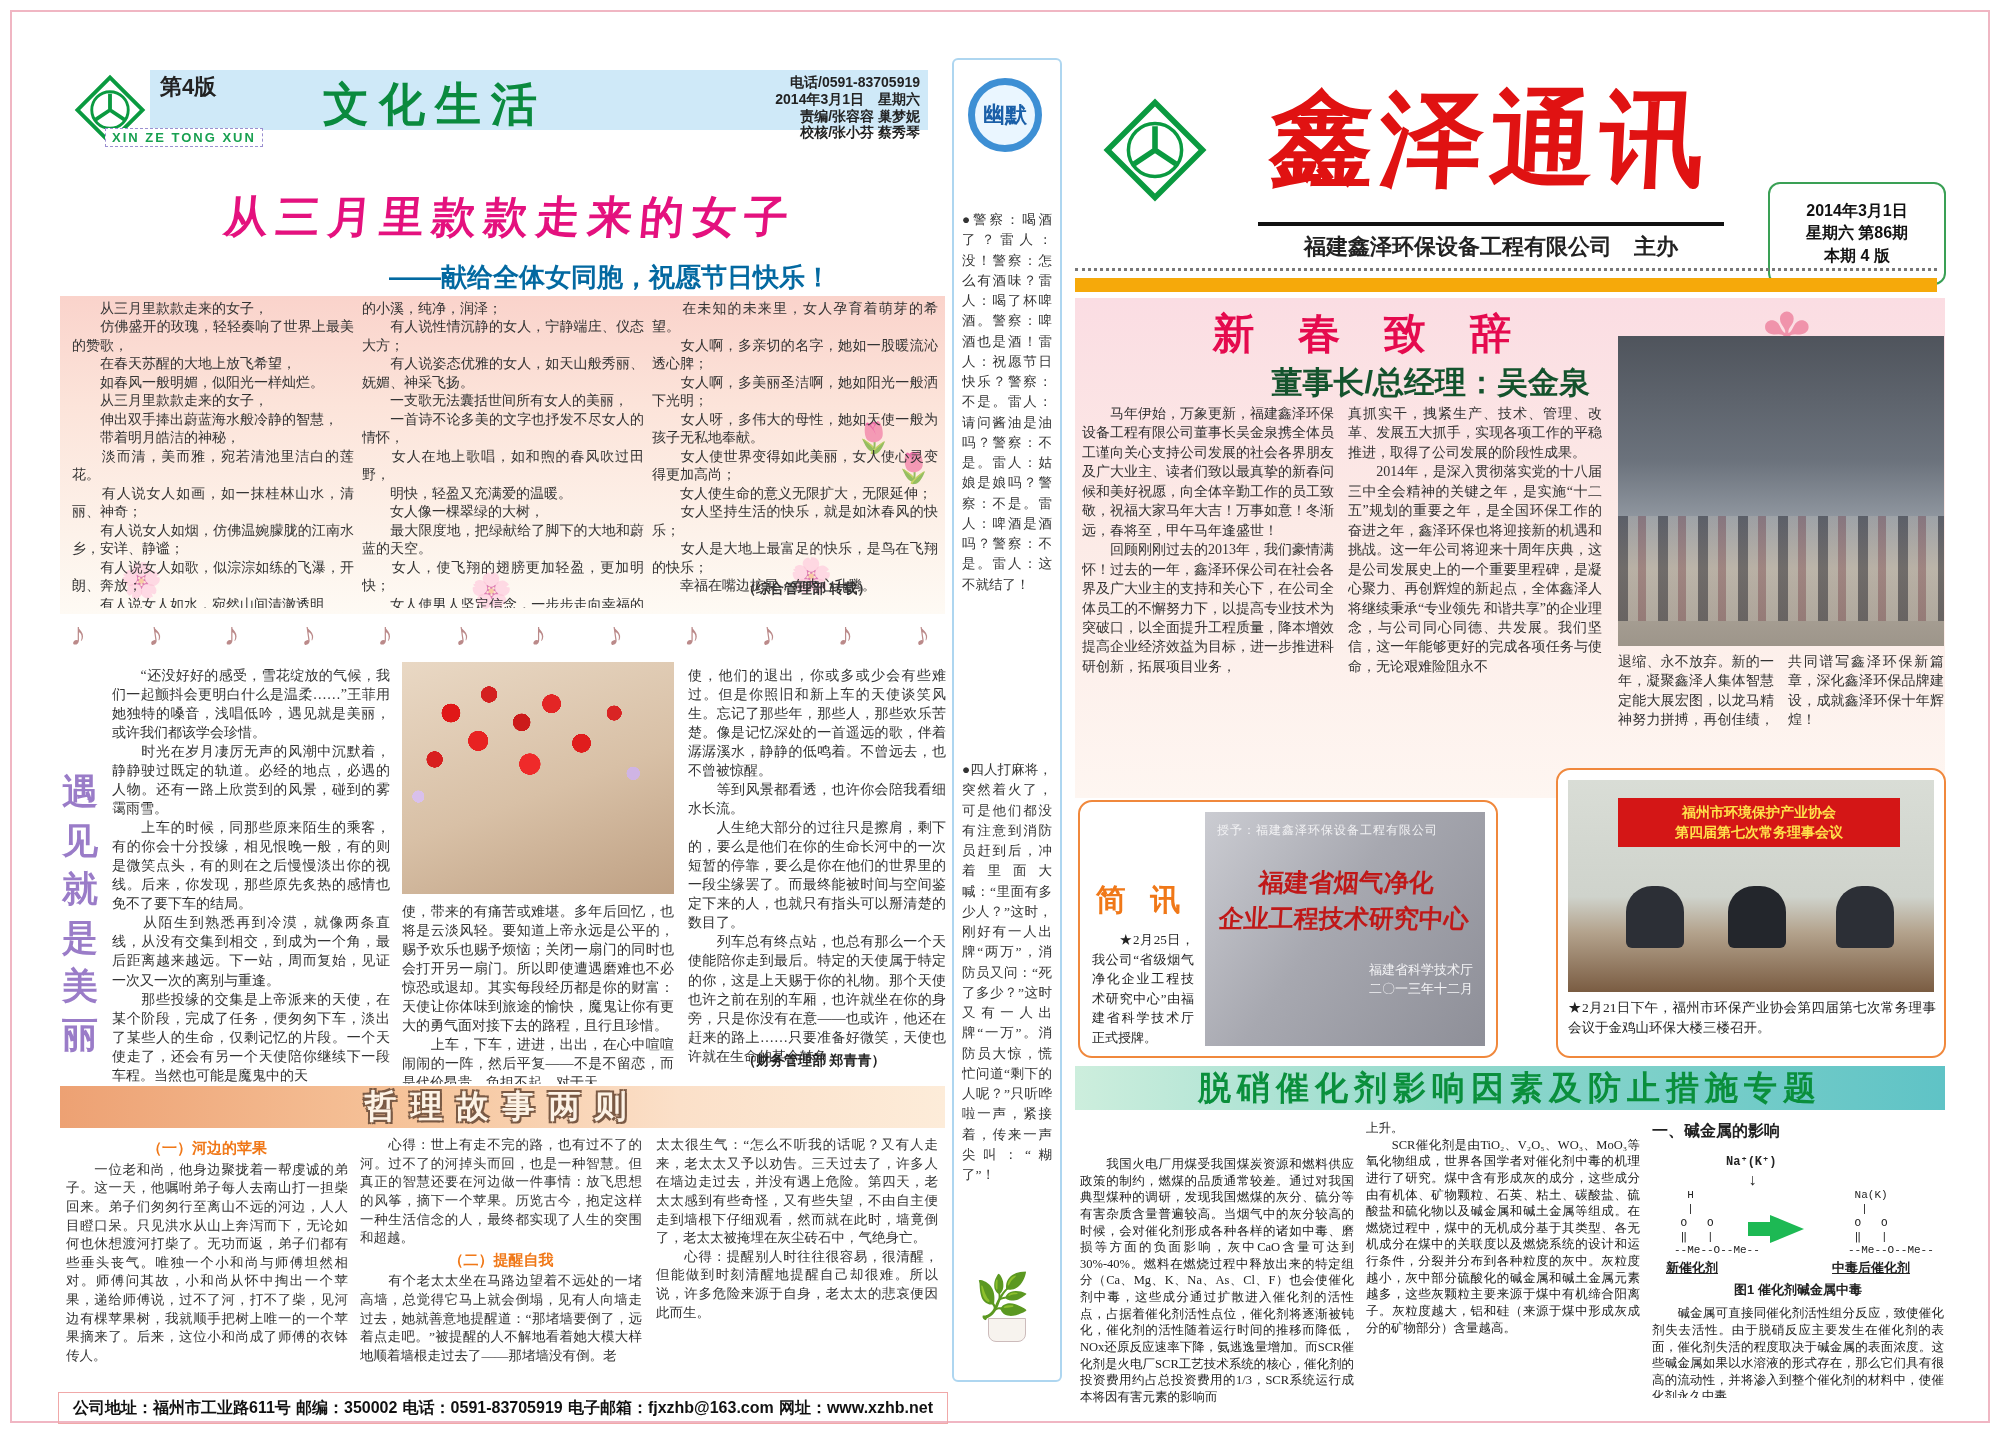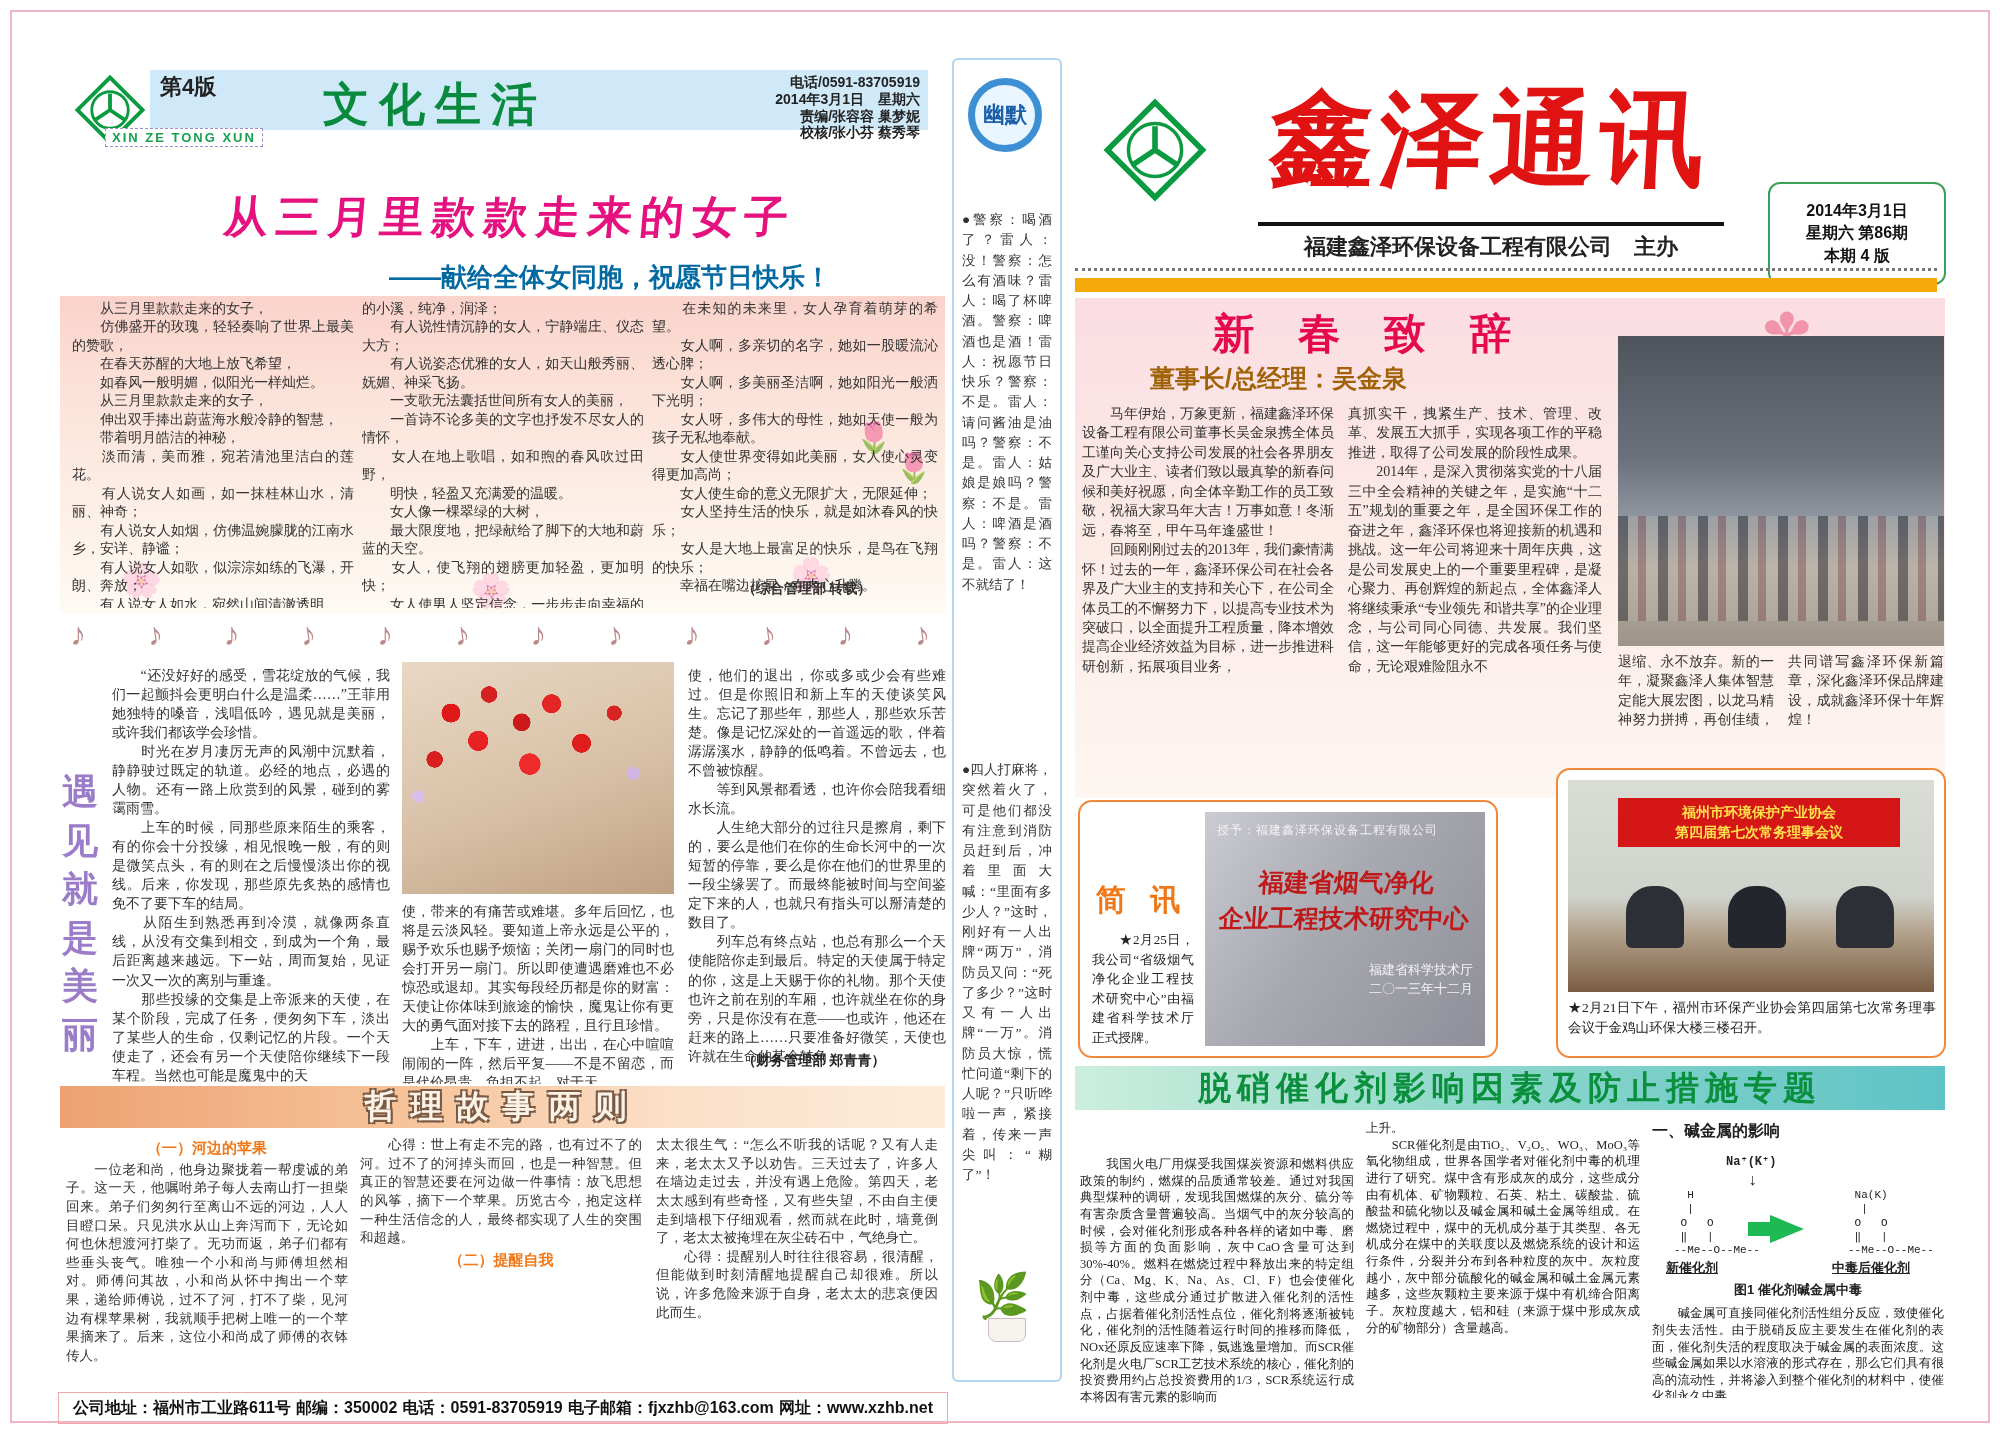--- a/index.html
+++ b/index.html
@@ -108,22 +108,22 @@
       text-align:center;font-size:16px;font-weight:bold;line-height:1.4;color:#111;
       font-family:Liberation Sans, sans-serif;}
   .dotline{left:1075px;top:268px;width:862px;border-top:3px dotted #777;}
   .orangebar{left:1075px;top:278px;width:862px;height:14px;background:#f6a90a;}
 
   
   .speech-bg{left:1075px;top:298px;width:870px;height:500px;
       background:linear-gradient(180deg,#fbdde3 0%,#fceae6 45%,#fef6f1 100%);}
   .speech-title{left:1130px;top:306px;width:480px;text-align:center;font-size:42px;font-weight:bold;
       color:#e50a4e;letter-spacing:16px;font-family:"Liberation Sans",sans-serif;}
-  .speech-author{left:1150px;top:362px;width:440px;text-align:left;font-size:25px;font-weight:bold;
-      color:#a16207;font-family:"Liberation Sans",sans-serif;}
+  .speech-author{left:1150px;top:362px;width:440px;text-align:right;font-size:31px;font-weight:bold;
+      color:#14532d;font-family:"Liberation Sans",sans-serif;}
   .fw{color:#f093ab;}
   .fw1{left:1760px;top:300px;font-size:64px;}
   .fw2{left:1860px;top:330px;font-size:40px;}
   .fw3{left:1700px;top:350px;font-size:30px;}
   .speech-col{top:404px;font-size:14px;line-height:1.39;color:#333;overflow:hidden;}
   .sp-c1{left:1082px;width:252px;height:392px;}
   .sp-c2{left:1348px;width:254px;height:392px;}
   .staff-photo{left:1618px;top:336px;width:326px;height:310px;
       background:linear-gradient(180deg,#4f545c 0%,#6b727c 40%,#8e959e 58%,#b4aca0 75%,#9d958a 100%);}
   .staff-photo::after{content:"";position:absolute;left:0;right:0;top:58%;height:34%;
@@ -284,20 +284,21 @@
   <div class="abs story-banner">
     <span>哲理故事两则</span>
   </div>
   <div class="abs story-col st-c1">
     <div class="story-title">（一）河边的苹果</div>
     <div class="pre just">　　一位老和尚，他身边聚拢着一帮虔诚的弟子。这一天，他嘱咐弟子每人去南山打一担柴回来。弟子们匆匆行至离山不远的河边，人人目瞪口呆。只见洪水从山上奔泻而下，无论如何也休想渡河打柴了。无功而返，弟子们都有些垂头丧气。唯独一个小和尚与师傅坦然相对。师傅问其故，小和尚从怀中掏出一个苹果，递给师傅说，过不了河，打不了柴，见河边有棵苹果树，我就顺手把树上唯一的一个苹果摘来了。后来，这位小和尚成了师傅的衣钵传人。</div>
   </div>
   <div class="abs story-col st-c2">
     <div class="pre just">　　心得：世上有走不完的路，也有过不了的河。过不了的河掉头而回，也是一种智慧。但真正的智慧还要在河边做一件事情：放飞思想的风筝，摘下一个苹果。历览古今，抱定这样一种生活信念的人，最终都实现了人生的突围和超越。</div>
     <div class="story-title">（二）提醒自我</div>
+    <div class="pre just">　　有个老太太坐在马路边望着不远处的一堵高墙，总觉得它马上就会倒塌，见有人向墙走过去，她就善意地提醒道：“那堵墙要倒了，远着点走吧。”被提醒的人不解地看着她大模大样地顺着墙根走过去了——那堵墙没有倒。老</div>
   </div>
   <div class="abs story-col st-c3">
     <div class="pre just">太太很生气：“怎么不听我的话呢？又有人走来，老太太又予以劝告。三天过去了，许多人在墙边走过去，并没有遇上危险。第四天，老太太感到有些奇怪，又有些失望，不由自主便走到墙根下仔细观看，然而就在此时，墙竟倒了，老太太被掩埋在灰尘砖石中，气绝身亡。</div>
     <div class="pre just">　　心得：提醒别人时往往很容易，很清醒，但能做到时刻清醒地提醒自己却很难。所以说，许多危险来源于自身，老太太的悲哀便因此而生。</div>
   </div>
 
   <div class="abs lfooter">
     <span>公司地址：福州市工业路611号</span>
     <span>邮编：350002</span>
     <span>电话：0591-83705919</span>

